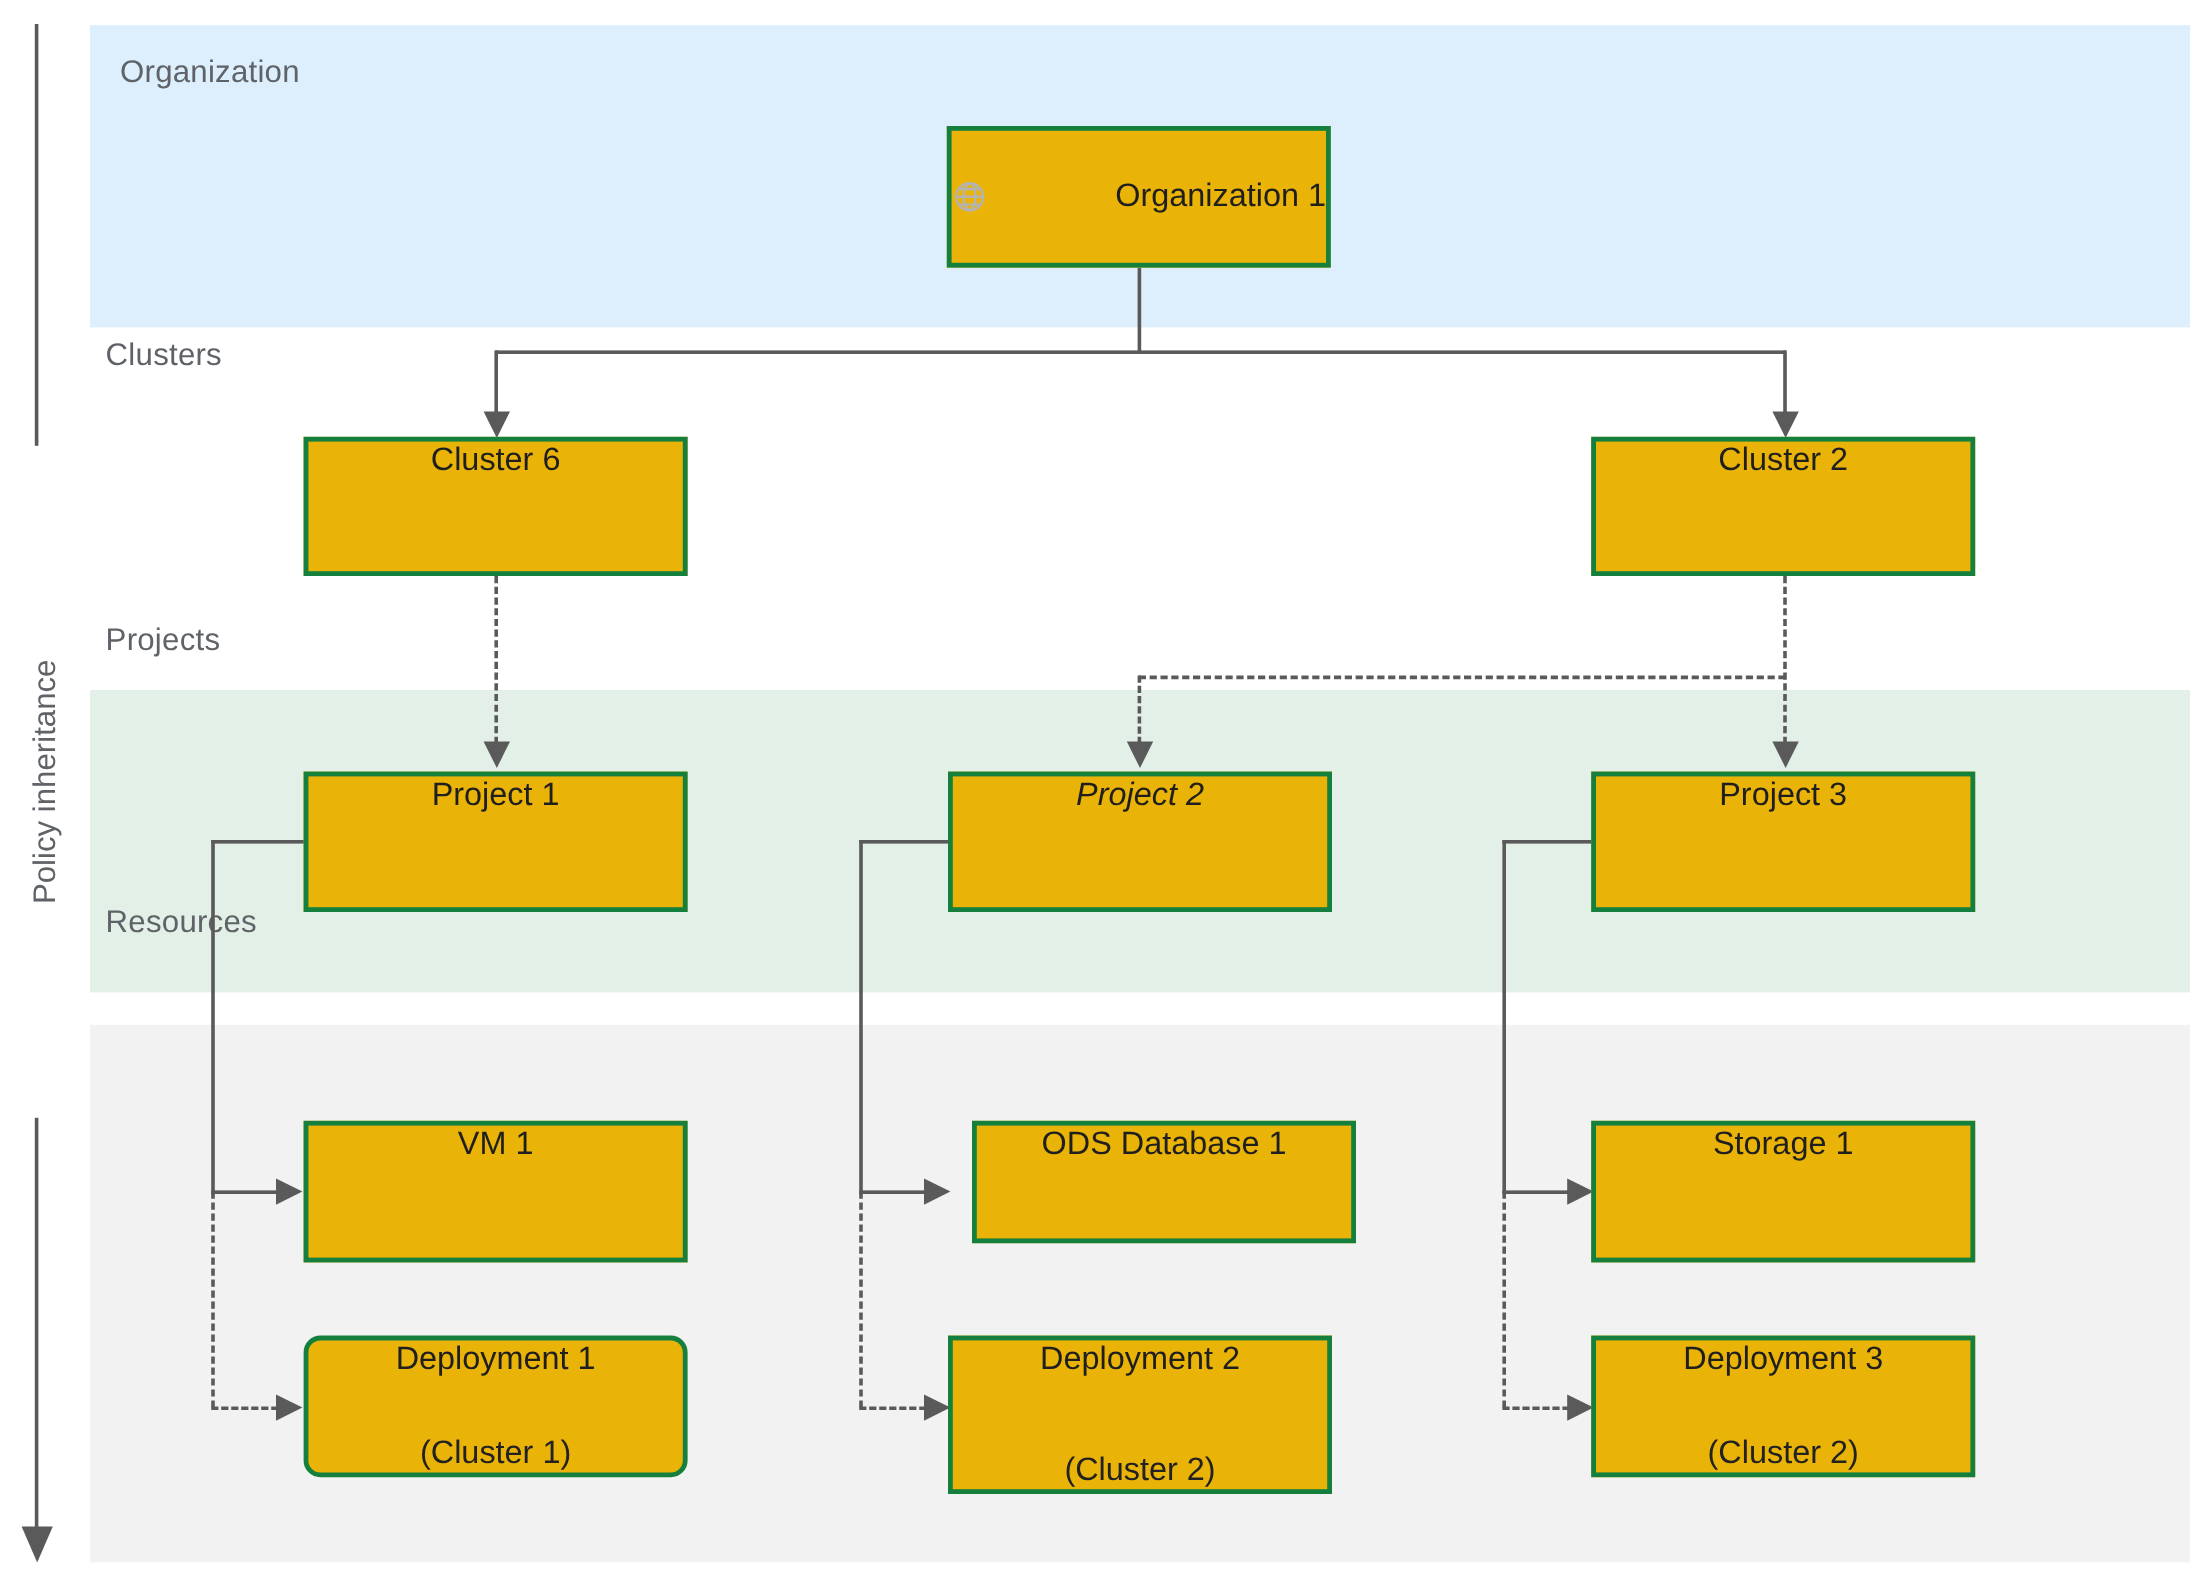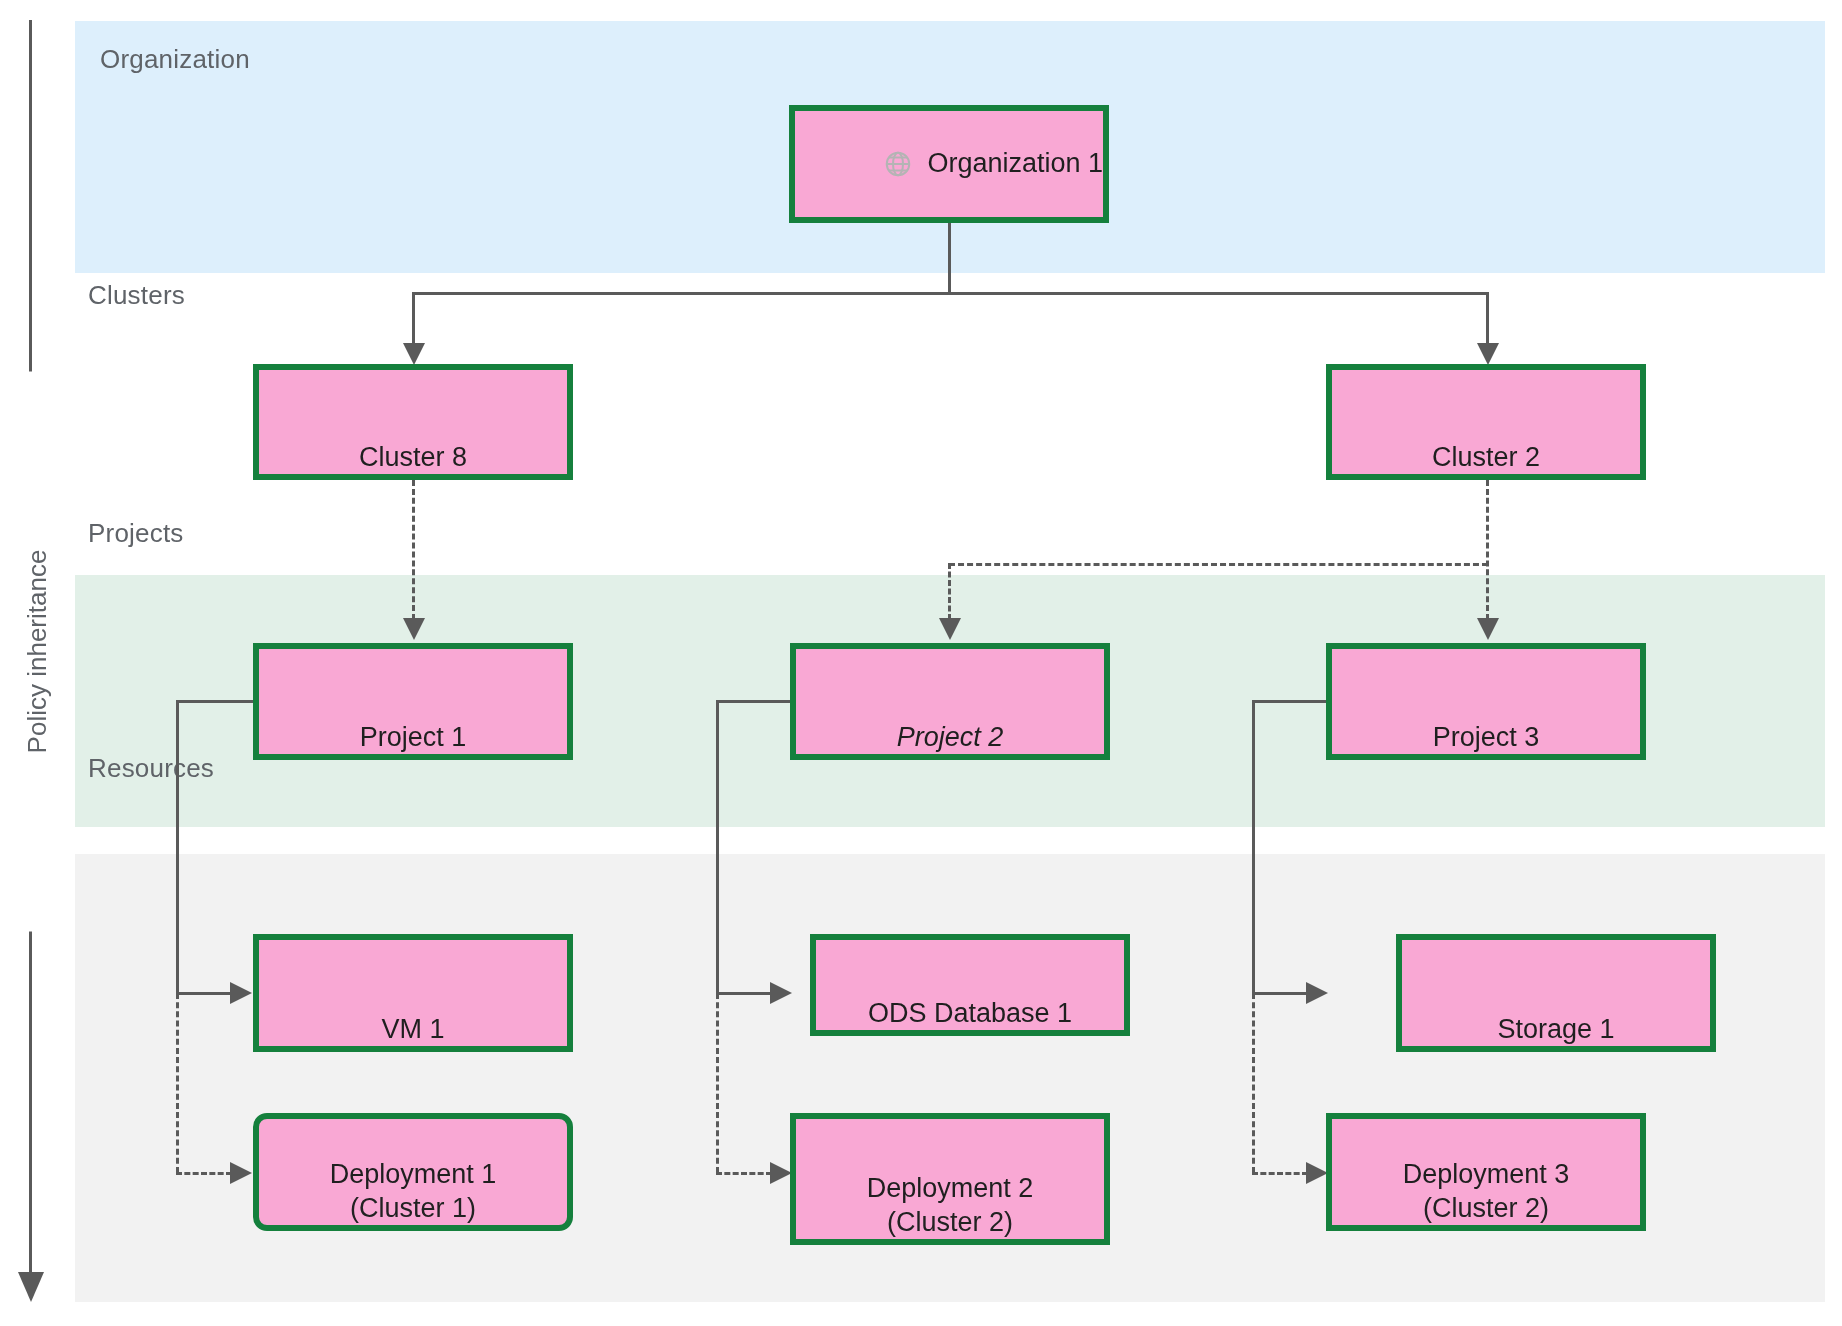--- a/index.html
+++ b/index.html
@@ -66,26 +66,26 @@
     color: #5f6368;
     font-size: 26px;
     background: #ffffff;
     padding: 6px 0;
   }
 
   
   .node {
     position: absolute;
     box-sizing: border-box;
-    background: #f9a8d4;
-    border: 6px solid #15803d;
+    background: #eab308;
+    border: 4px solid #15803d;
     display: flex;
     flex-direction: column;
     align-items: center;
-    justify-content: flex-end;
+    justify-content: space-between;
     color: #1f1f1f;
     font-size: 27px;
     line-height: 1.18;
   }
   .node .title { display: block; }
   .node .sub {
     display: block;
     font-size: 27px;
     color: #222222;
     margin-top: 2px;
@@ -197,21 +197,21 @@
         <ellipse cx="12" cy="12" rx="4" ry="9"></ellipse>
         <line x1="3" y1="12" x2="21" y2="12"></line>
         <line x1="4.6" y1="6.8" x2="19.4" y2="6.8"></line>
         <line x1="4.6" y1="17.2" x2="19.4" y2="17.2"></line>
       </svg>
     </span>
     <span class="title">Organization 1</span>
   </div>
 
   <div class="node" style="left:253px; top:364px; width:320px; height:116px;">
-    <span class="title">Cluster 8</span>
+    <span class="title">Cluster 6</span>
   </div>
 
   <div class="node" style="left:1326px; top:364px; width:320px; height:116px;">
     <span class="title">Cluster 2</span>
   </div>
 
   <div class="node" style="left:253px; top:643px; width:320px; height:117px;">
     <span class="title">Project 1</span>
   </div>
 
@@ -224,21 +224,21 @@
   </div>
 
   <div class="node" style="left:253px; top:934px; width:320px; height:118px;">
     <span class="title">VM 1</span>
   </div>
 
   <div class="node" style="left:810px; top:934px; width:320px; height:102px;">
     <span class="title">ODS Database 1</span>
   </div>
 
-  <div class="node" style="left:1396px; top:934px; width:320px; height:118px;">
+  <div class="node" style="left:1326px; top:934px; width:320px; height:118px;">
     <span class="title">Storage 1</span>
   </div>
 
   <div class="node" style="left:253px; top:1113px; width:320px; height:118px;border-radius:14px;">
     <span class="title">Deployment 1</span>
     <span class="sub">(Cluster 1)</span>
   </div>
 
   <div class="node" style="left:790px; top:1113px; width:320px; height:132px;">
     <span class="title">Deployment 2</span>

